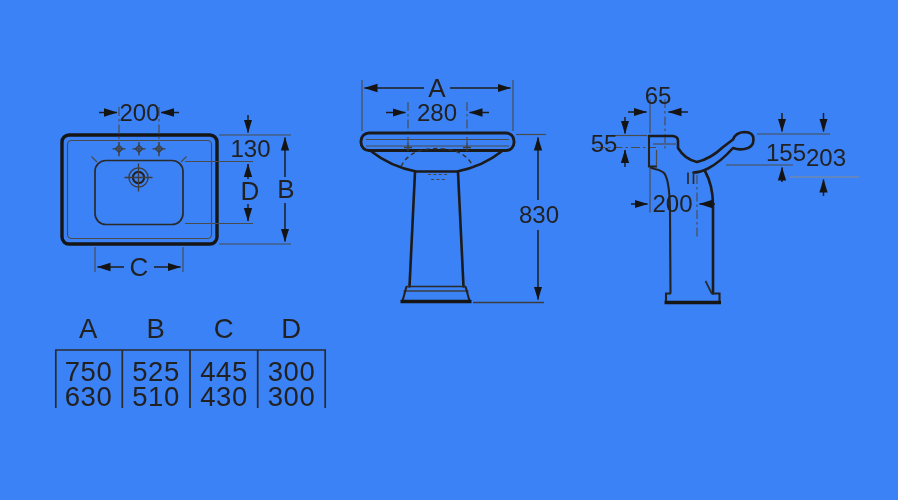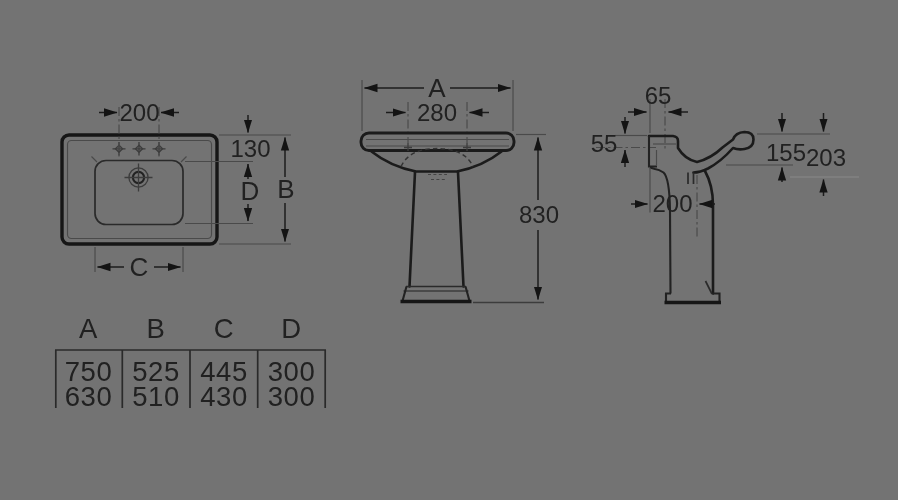--- a/index.html
+++ b/index.html
@@ -1,16 +1,16 @@
 <!DOCTYPE html>
 <html><head>
 <meta charset="utf-8">
 <style>
   html,body{margin:0;padding:0;background:#ffffff;}
-  .stage{position:relative;width:898px;height:500px;background:#737373;overflow:hidden;
+  .stage{position:relative;width:898px;height:500px;background:#3b82f6;overflow:hidden;
          font-family:"Liberation Sans", sans-serif;}
   svg{display:block}
   
   .w1 {stroke:#4a4a4a;stroke-width:1.15;fill:none}
   .w12{stroke:#3c3c3c;stroke-width:1.3;fill:none}
   .w16{stroke:#2a2a2a;stroke-width:1.7;fill:none}
   .w2 {stroke:#222222;stroke-width:2.1;fill:none}
   .w26{stroke:#1b1b1b;stroke-width:2.6;fill:none;stroke-linejoin:round;stroke-linecap:round}
   .w28{stroke:#1b1b1b;stroke-width:2.9;fill:none;stroke-linejoin:round}
   .w34{stroke:#161616;stroke-width:3.4;fill:none;stroke-linejoin:round}

